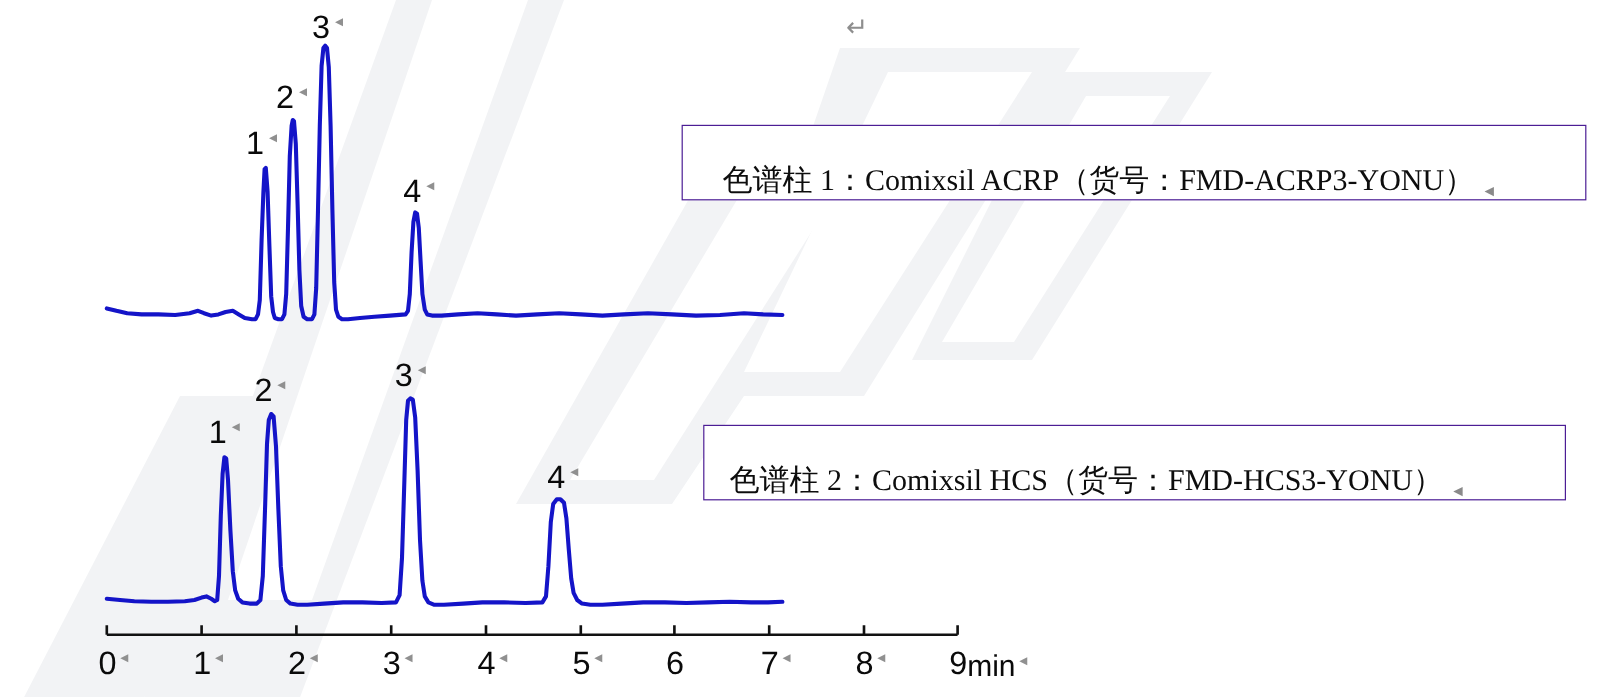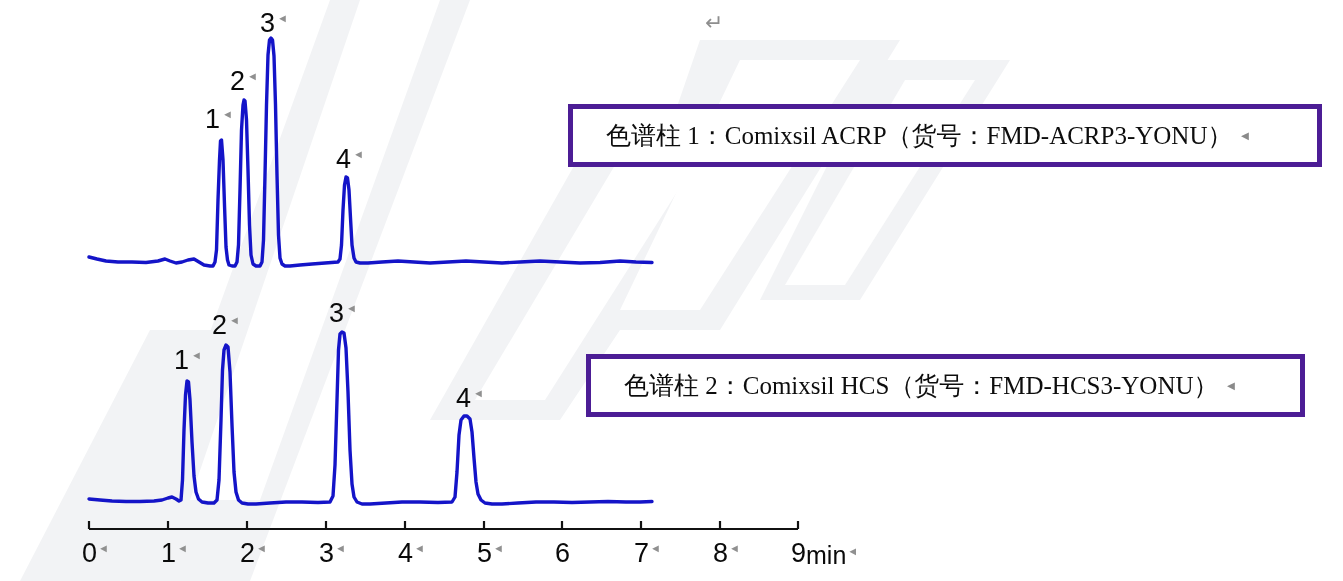--- a/index.html
+++ b/index.html
@@ -31,24 +31,24 @@
     position: absolute;
     left: 0; top: 0;
     width: 1343px; height: 581px;
     z-index: 2;
   }
 
   
   .label-box {
     position: absolute;
     box-sizing: border-box;
-    border: 5px solid #4c1d95;
+    border: 1px solid #4c1d95;
     background: #ffffff;
     display: flex;
-    align-items: center;
+    align-items: flex-end;
     z-index: 5;
   }
   .label-box .label-text {
     font-family: "Liberation Serif", serif;
     font-size: 25px;
     color: #0d0d0d;
     white-space: nowrap;
     letter-spacing: 0px;
   }
   .label-box .pilcrow-mini {
@@ -62,21 +62,21 @@
     top: 104px;
     width: 754px;
     height: 63px;
     padding-left: 33px;
   }
   #label-box-2 {
     left: 586px;
     top: 354px;
     width: 719px;
     height: 63px;
-    padding-left: 33px;
+    padding-left: 21px;
   }
 
   
   #para-mark {
     position: absolute;
     left: 705px;
     top: 10px;
     font-family: "Liberation Sans", sans-serif;
     font-size: 22px;
     color: #8e8e8e;

